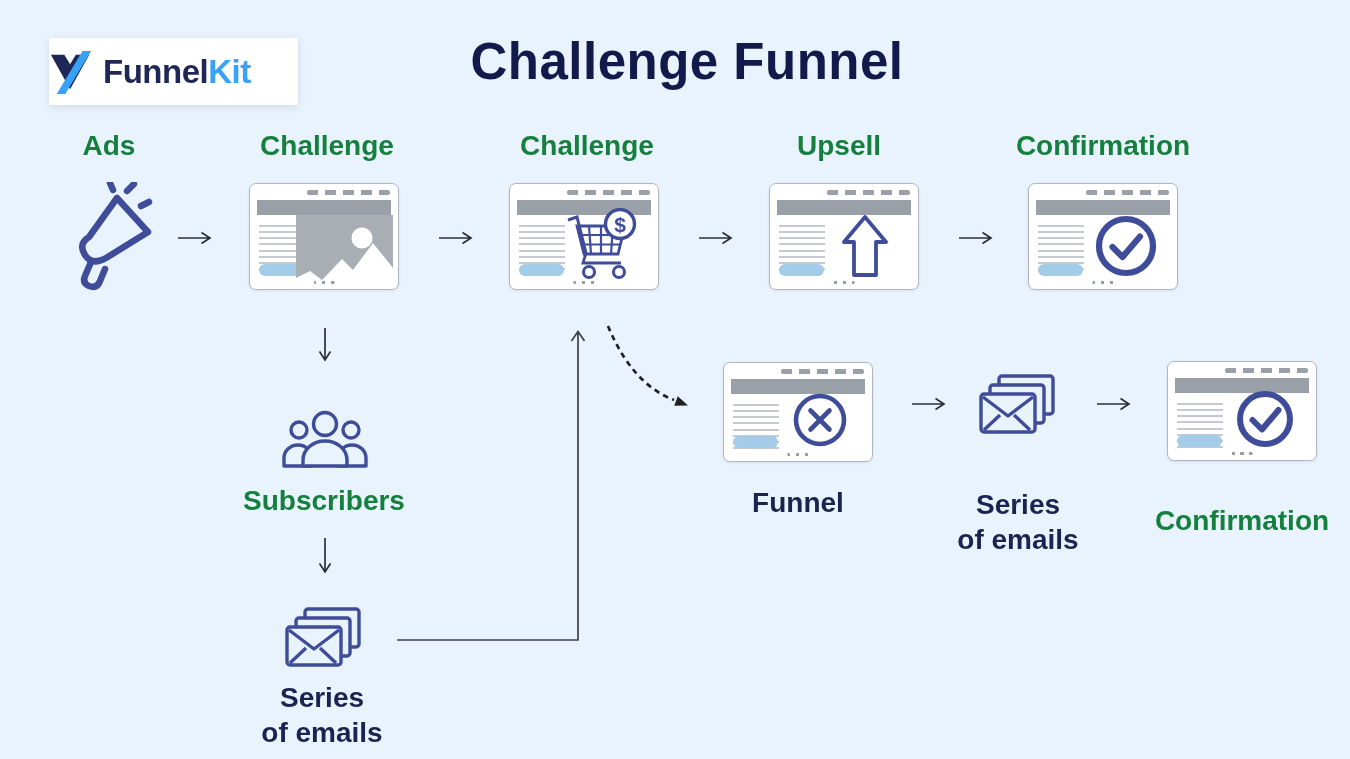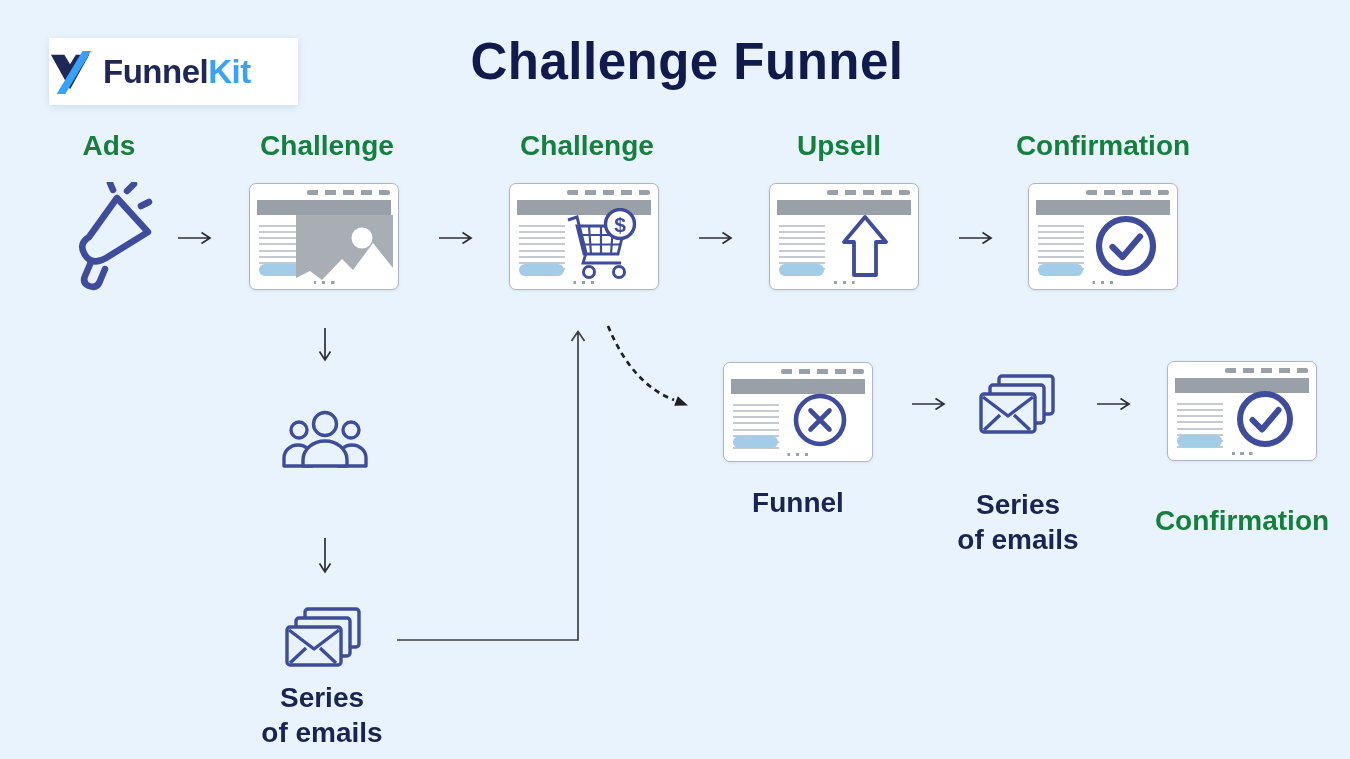--- a/index.html
+++ b/index.html
@@ -149,20 +149,21 @@
   <svg class="abs" style="left:282px;top:410px" width="86" height="62" viewBox="0 0 86 62">
     <g stroke="#3e4c99" stroke-width="3.4" fill="#e8f3fd" stroke-linejoin="round">
       <circle cx="17" cy="20" r="8"></circle>
       <path d="M2 56 V48 a14 13 0 0 1 28 0 V56 Z"></path>
       <circle cx="69" cy="20" r="8"></circle>
       <path d="M56 56 V48 a14 13 0 0 1 28 0 V56 Z"></path>
       <circle cx="43" cy="14" r="11.5"></circle>
       <path d="M21 56 V50 a22 19 0 0 1 44 0 V56 Z"></path>
     </g>
   </svg>
+  <div class="step-label" style="left:324px;top:485px">Subscribers</div>
 
   <svg class="abs" style="left:317px;top:537px" width="16" height="38" viewBox="0 0 16 38">
     <path d="M8 1 V34.5 M2.5 26.5 L8 35 L13.5 26.5" fill="none" stroke="#2c3036" stroke-width="1.7"></path>
   </svg>
 
   <svg class="abs" style="left:285px;top:607px" width="78" height="62" viewBox="0 0 78 62">
     <g stroke="#3e4c99" stroke-width="3.4" fill="#e8f3fd" stroke-linejoin="round">
       <rect x="20" y="2" width="54" height="38" rx="3"></rect>
       <rect x="11" y="11" width="54" height="38" rx="3"></rect>
       <rect x="2" y="20" width="54" height="38" rx="3"></rect>

